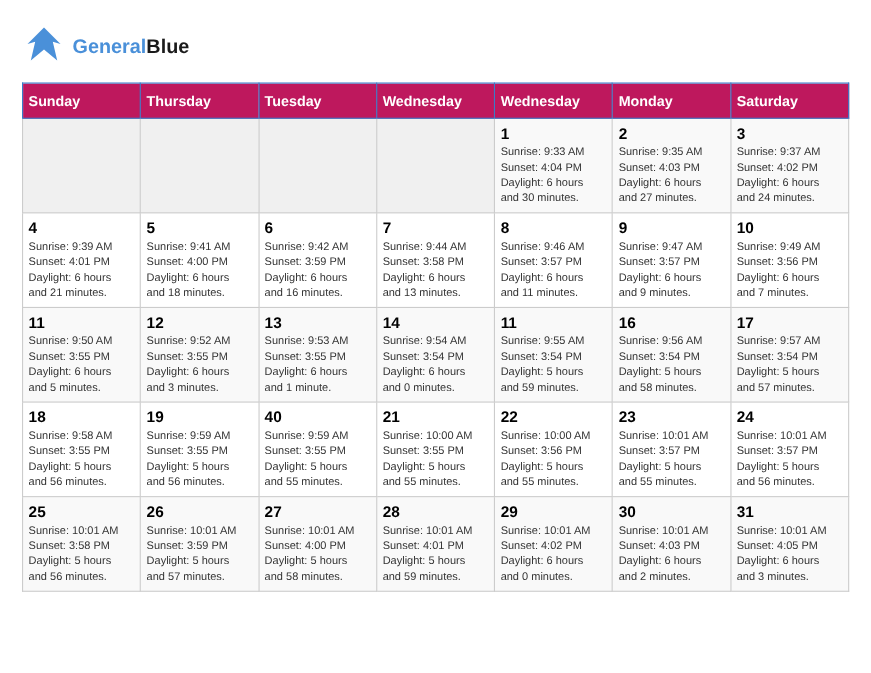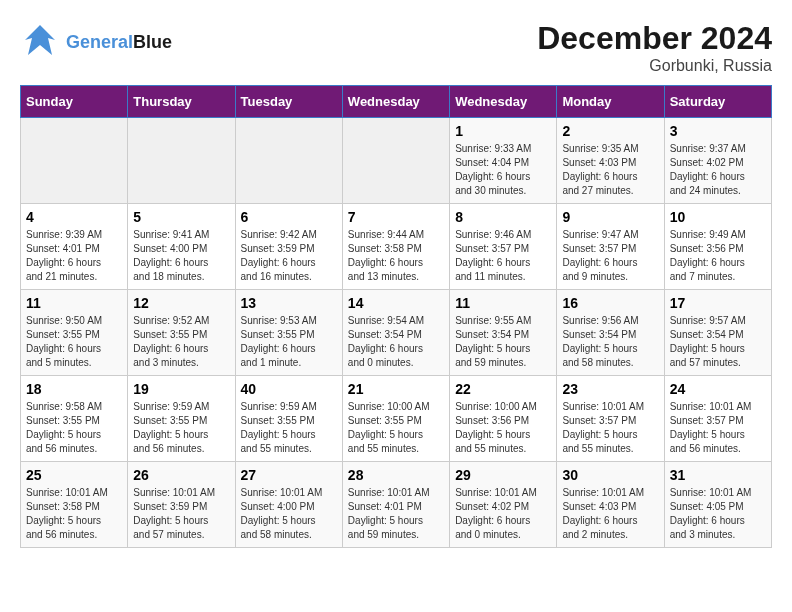--- a/index.html
+++ b/index.html
@@ -39,21 +39,21 @@
       font-size: 16px;
       font-weight: normal;
       color: #444;
     }
     table {
       width: 100%;
       border-collapse: collapse;
       font-size: 11px;
     }
     thead tr {
-      background: #701a75;
+      background: #be185d;
       color: #fff;
     }
     thead th {
       padding: 8px 5px;
       text-align: left;
       font-size: 13px;
       font-weight: bold;
       border: 1px solid #3a7bc8;
     }
     tbody td {
@@ -92,24 +92,20 @@
           <polygon points="20,5 35,20 28,18 32,35 20,25 8,35 12,18 5,20" fill="#4a90d9"></polygon>
         </svg>
       </div>
       <div>
         <div style="font-size:18px;font-weight:bold;color:#1a1a1a;">
           <span style="color:#4a90d9;">General</span><span>Blue</span>
         </div>
       </div>
     </div>
   </div>
-  <div class="title-block">
-    <h1>December 2024</h1>
-    <h2>Gorbunki, Russia</h2>
-  </div>
 </div>
 
 <table>
   <thead>
     <tr>
     <th>Sunday</th>
         <th>Thursday</th>
         <th>Tuesday</th>
         <th>Wednesday</th>
         <th>Wednesday</th>

